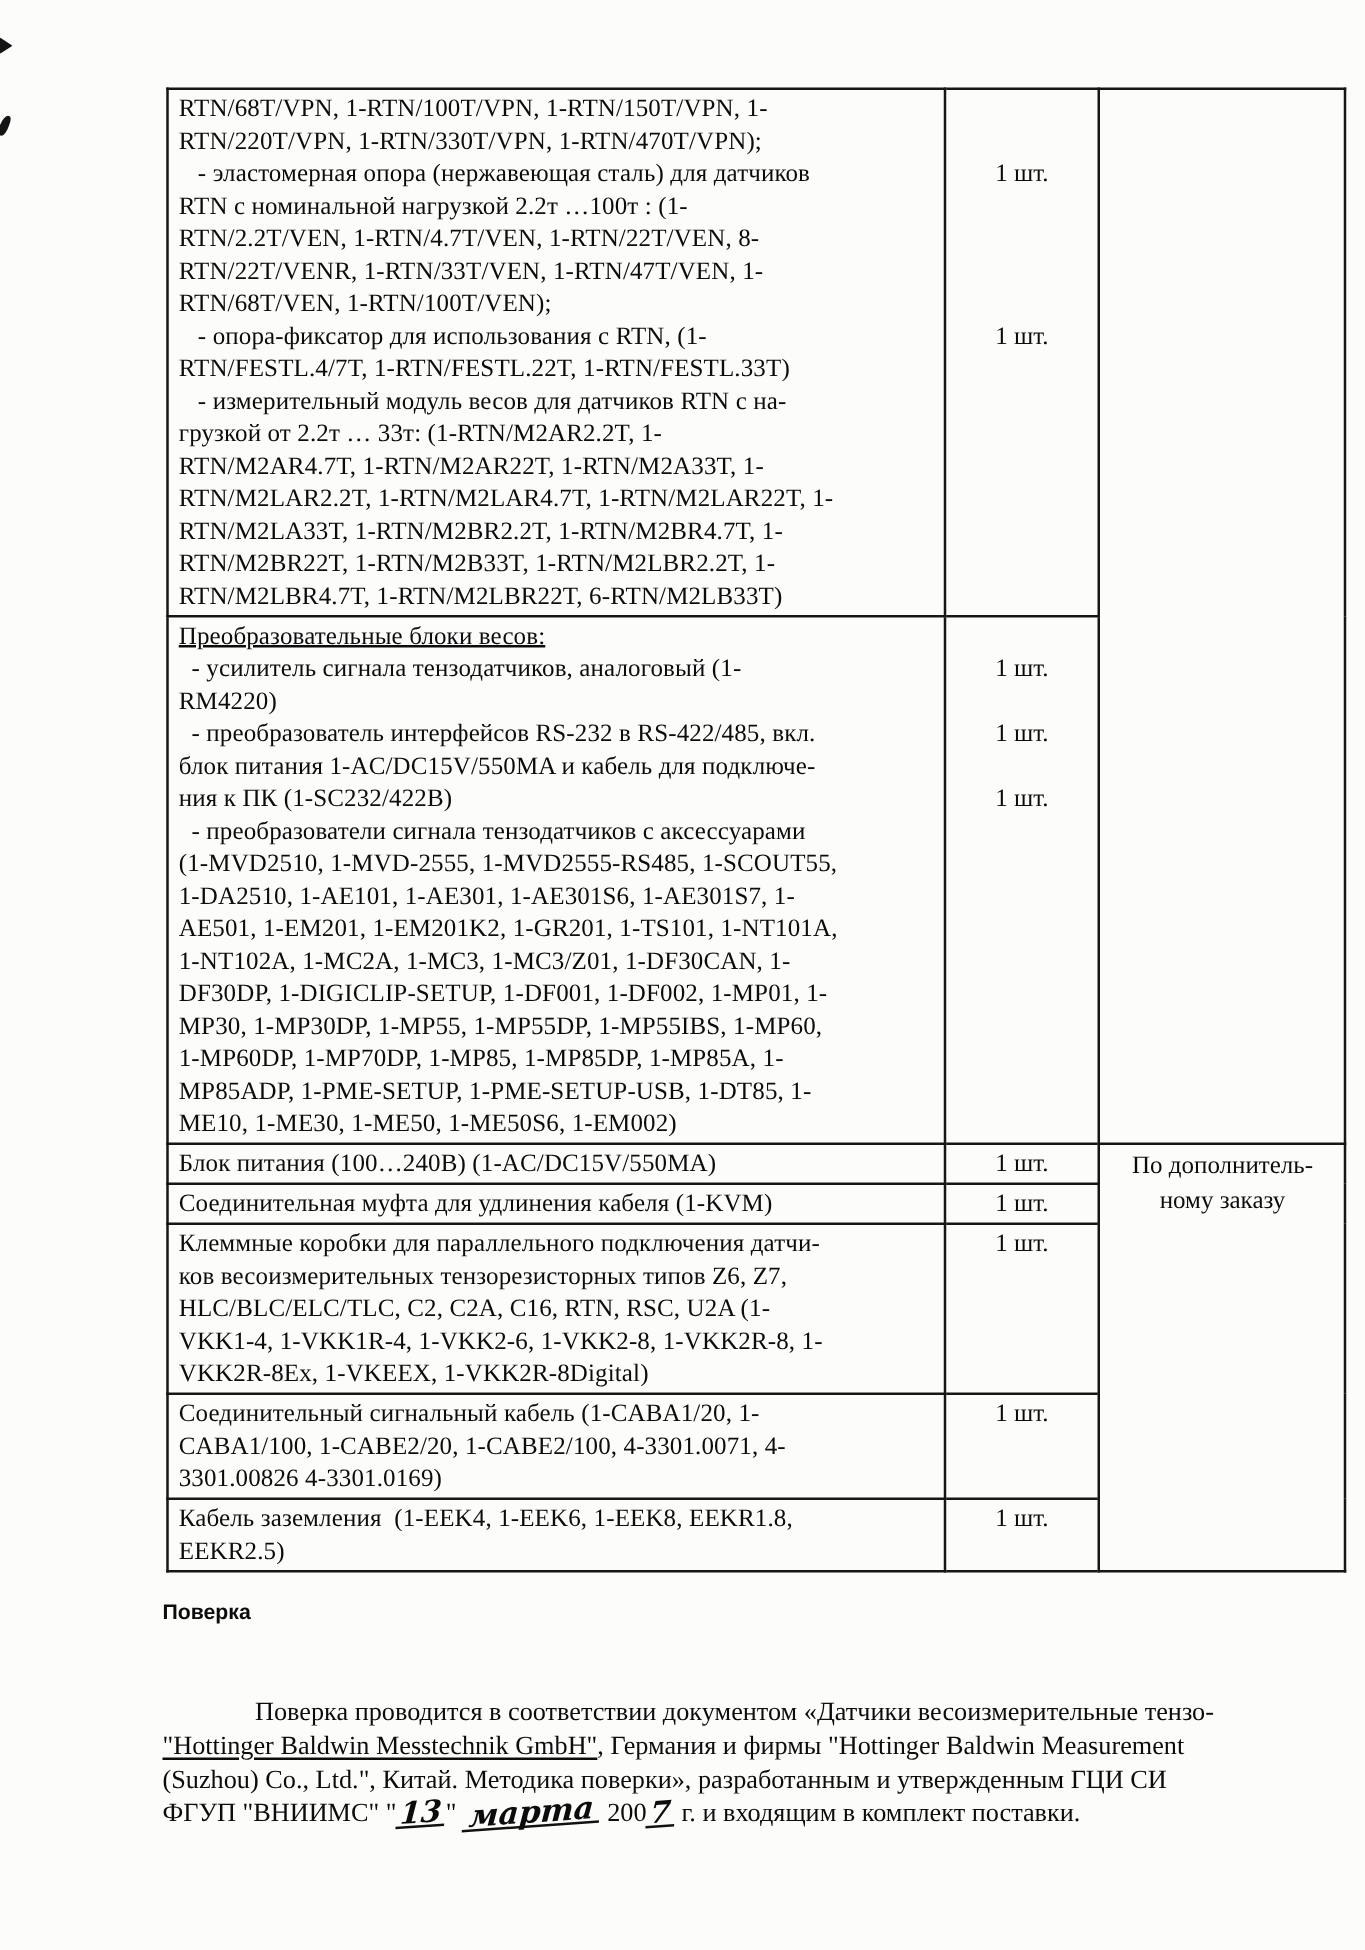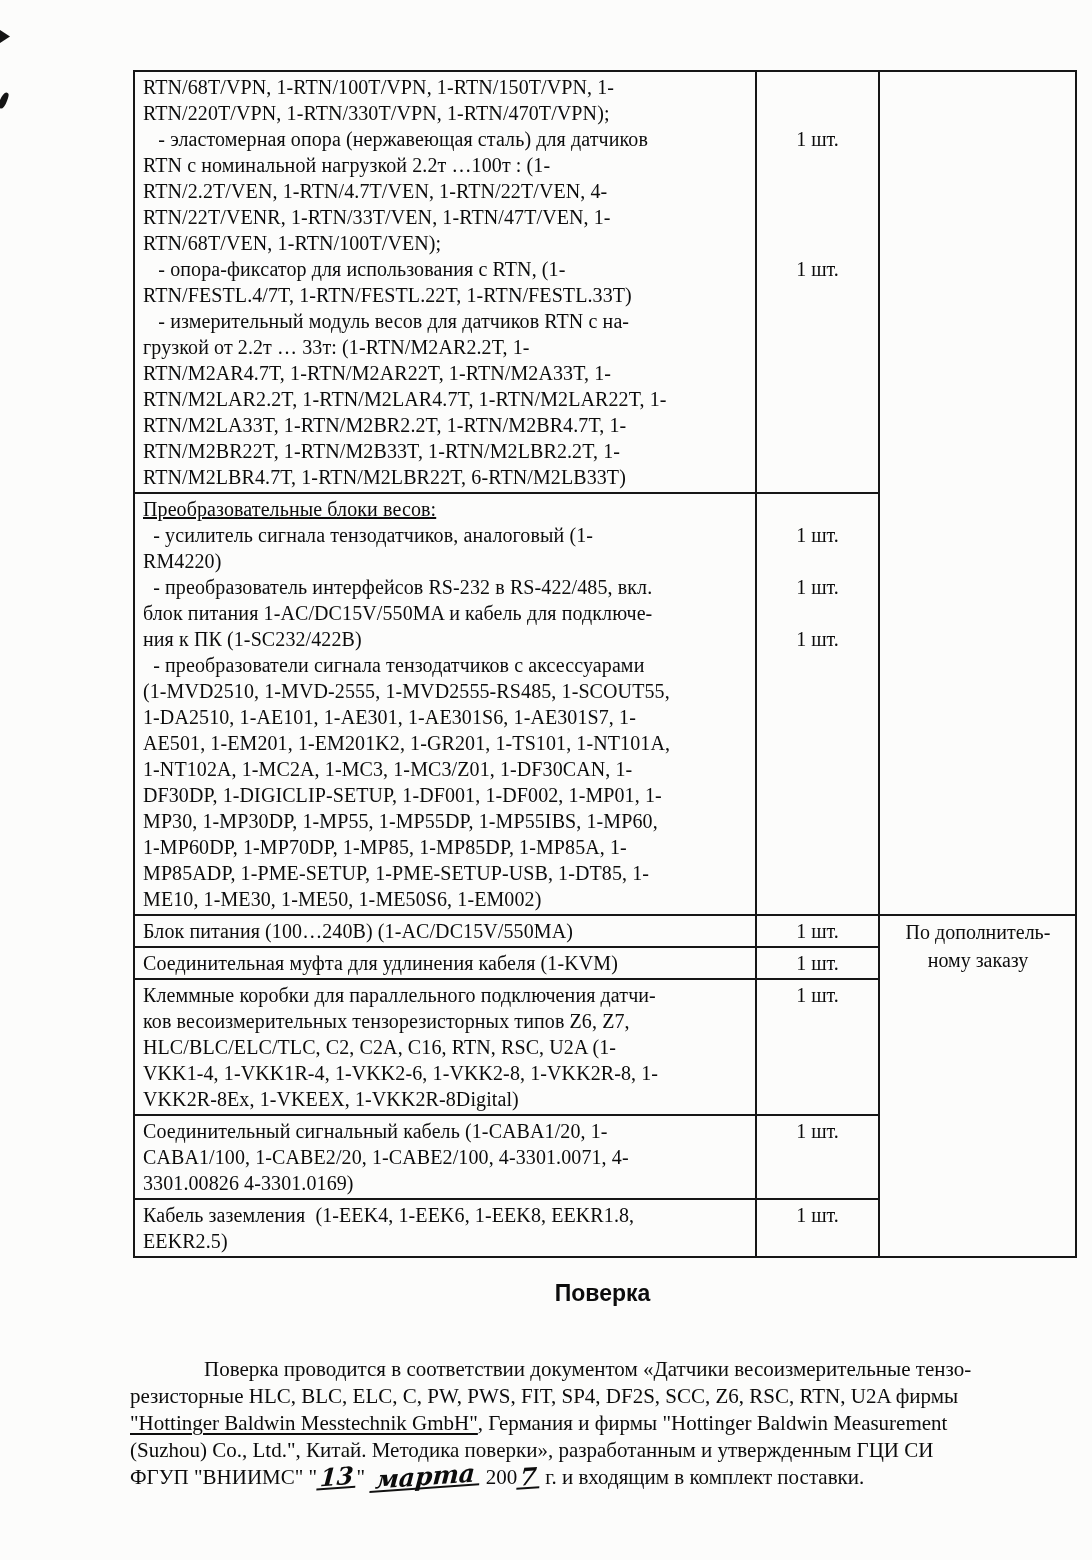--- a/index.html
+++ b/index.html
@@ -57,24 +57,24 @@
     white-space: pre;
   }
 
   td.note-center { vertical-align: middle; text-align: center; }
   .note-line { font-size: 20px; line-height: 28px; white-space: pre; }
 
   
   .ver-heading {
     position: absolute; left: 130px; top: 1280px;
     width: 945px;
-    text-align: center;
+    text-align: left;
     font-family: "Liberation Sans", sans-serif;
     font-weight: bold;
-    font-size: 23px;
+    font-size: 17px;
   }
   .para {
     position: absolute; left: 130px; top: 1326px;
     width: 932px;
     font-size: 21px;
     line-height: 27px;
   }
   .pline { display: block; white-space: pre; }
   .pline.indent { padding-left: 74px; margin-top: 30px; }
   .u-comp { text-decoration: underline; text-underline-offset: 3px; }
@@ -101,21 +101,21 @@
 
 <div class="doc-table-wrap">
   <table class="doc-table">
     <tbody>
         <tr>
           <td class="desc-cell">
             <div class="tline">RTN/68T/VPN, 1-RTN/100T/VPN, 1-RTN/150T/VPN, 1-</div>
             <div class="tline">RTN/220T/VPN, 1-RTN/330T/VPN, 1-RTN/470T/VPN);</div>
             <div class="tline">   - эластомерная опора (нержавеющая сталь) для датчиков</div>
             <div class="tline">RTN с номинальной нагрузкой 2.2т …100т : (1-</div>
-            <div class="tline">RTN/2.2T/VEN, 1-RTN/4.7T/VEN, 1-RTN/22T/VEN, 4-</div>
+            <div class="tline">RTN/2.2T/VEN, 1-RTN/4.7T/VEN, 1-RTN/22T/VEN, 8-</div>
             <div class="tline">RTN/22T/VENR, 1-RTN/33T/VEN, 1-RTN/47T/VEN, 1-</div>
             <div class="tline">RTN/68T/VEN, 1-RTN/100T/VEN);</div>
             <div class="tline">   - опора-фиксатор для использования с RTN, (1-</div>
             <div class="tline">RTN/FESTL.4/7T, 1-RTN/FESTL.22T, 1-RTN/FESTL.33T)</div>
             <div class="tline">   - измерительный модуль весов для датчиков RTN с на-</div>
             <div class="tline">грузкой от 2.2т … 33т: (1-RTN/M2AR2.2T, 1-</div>
             <div class="tline">RTN/M2AR4.7T, 1-RTN/M2AR22T, 1-RTN/M2A33T, 1-</div>
             <div class="tline">RTN/M2LAR2.2T, 1-RTN/M2LAR4.7T, 1-RTN/M2LAR22T, 1-</div>
             <div class="tline">RTN/M2LA33T, 1-RTN/M2BR2.2T, 1-RTN/M2BR4.7T, 1-</div>
             <div class="tline">RTN/M2BR22T, 1-RTN/M2B33T, 1-RTN/M2LBR2.2T, 1-</div>
@@ -204,17 +204,16 @@
           </td>
         </tr>
       </tbody>
   </table>
 </div>
 
 <div class="ver-heading">Поверка</div>
 
 <div class="para">
   <span class="pline indent">Поверка проводится в соответствии документом «Датчики весоизмерительные тензо-</span>
-  <span class="pline">резисторные HLC, BLC, ELC, C, PW, PWS, FIT, SP4, DF2S, SCC, Z6, RSC, RTN, U2A фирмы</span>
   <span class="pline"><span class="u-comp">"Hottinger Baldwin Messtechnik GmbH"</span><span>, Германия и фирмы "Hottinger Baldwin Measurement</span></span>
   <span class="pline">(Suzhou) Co., Ltd.", Китай. Методика поверки», разработанным и утвержденным ГЦИ СИ</span>
   <span class="pline"><span>ФГУП "ВНИИМС" "</span><span class="hand small">13</span><span>" </span><span class="hand">марта</span><span> 200</span><span class="hand small">7</span><span> г. и входящим в комплект поставки.</span></span>
 </div>
 
 </body></html>

